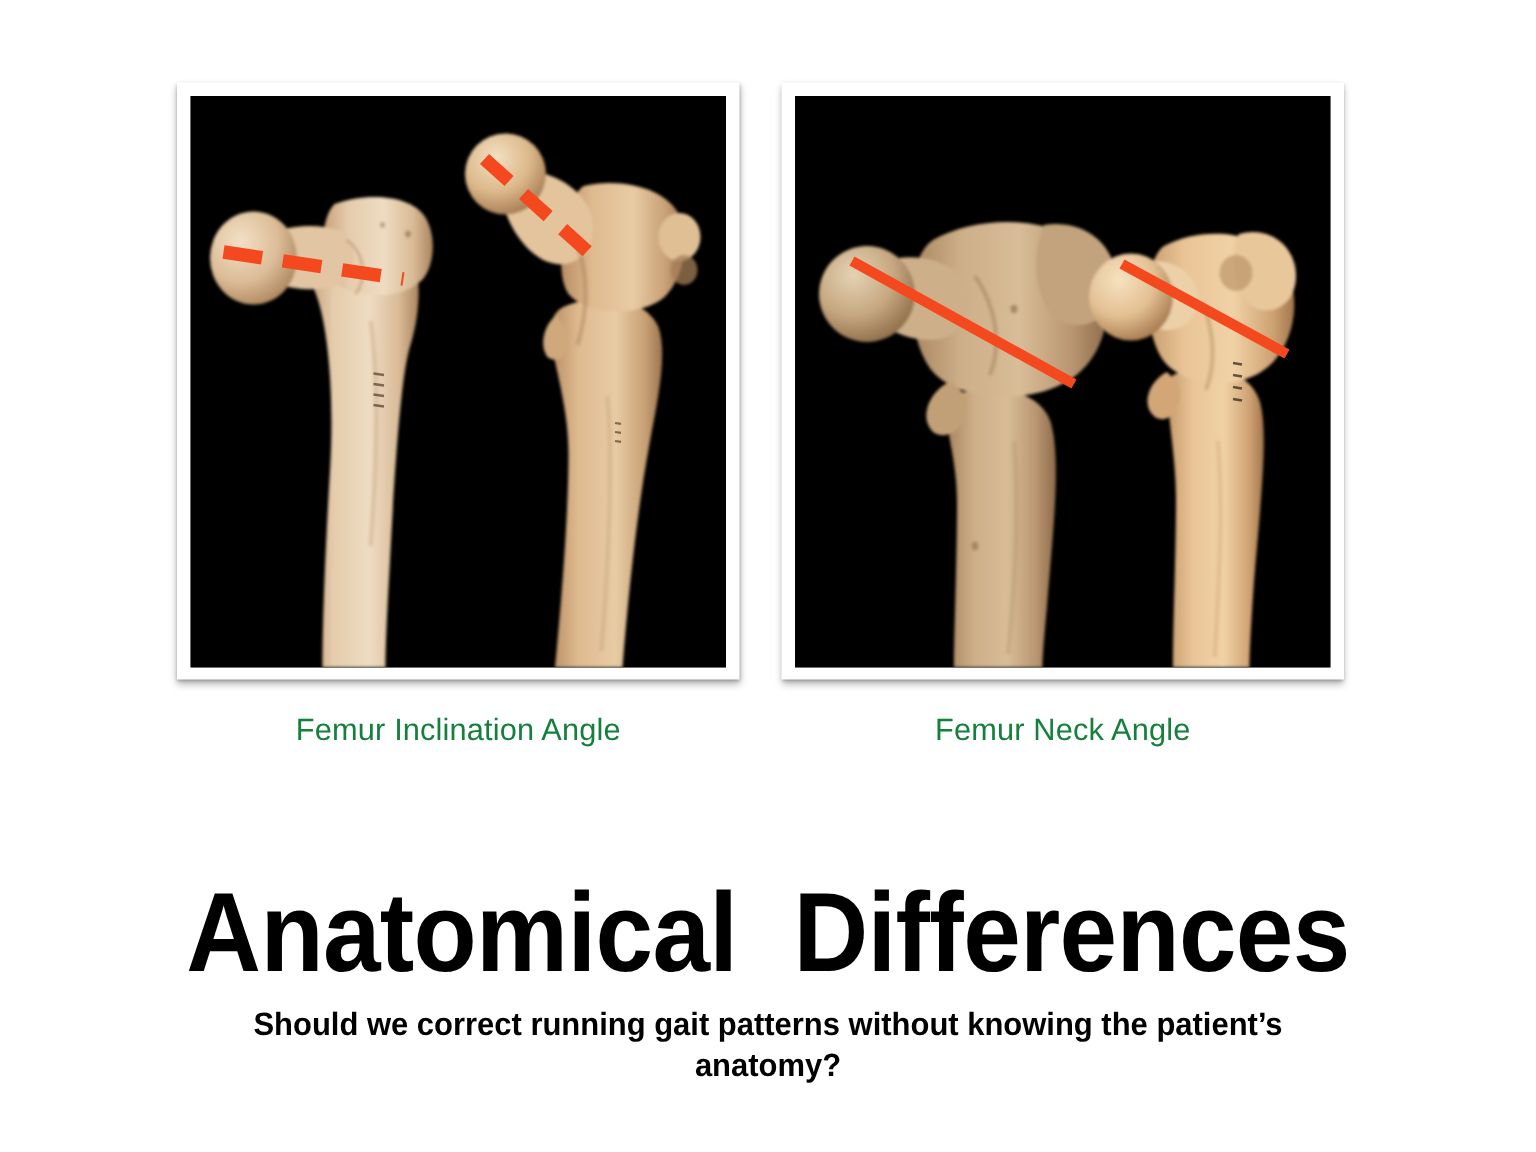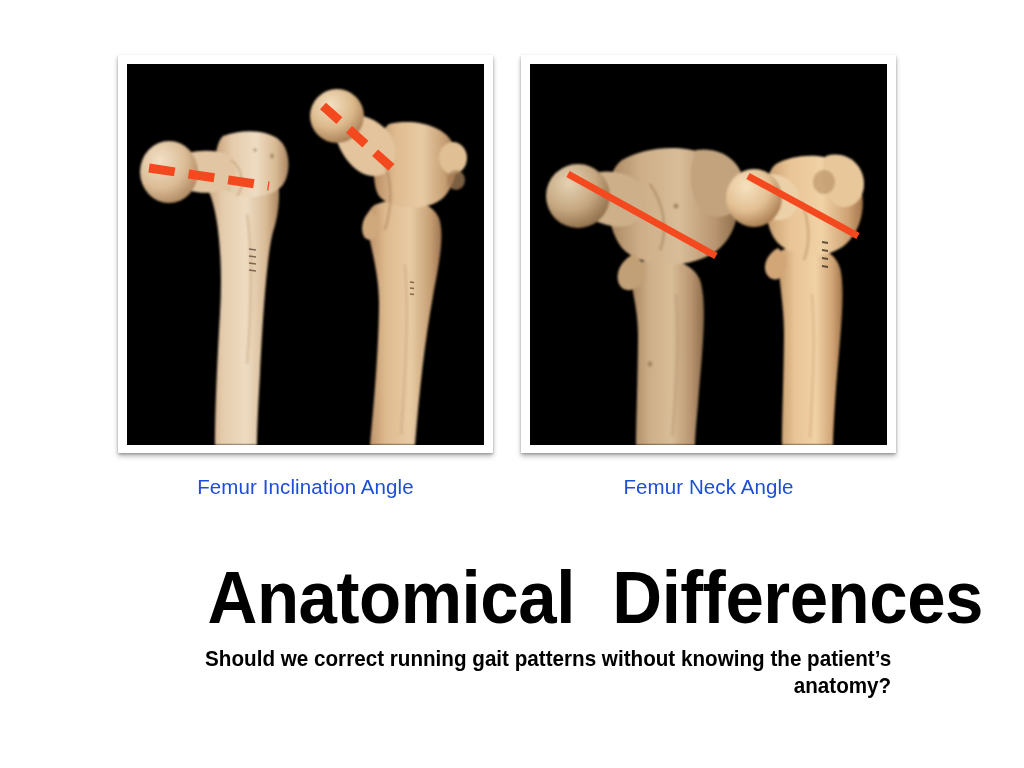--- a/index.html
+++ b/index.html
@@ -54,33 +54,33 @@
   .photo.wide { width: 357px; }
 
   .caption {
     position: absolute;
     top: 420px;
     width: 375px;
     text-align: center;
     font-family: "Liberation Sans", sans-serif;
     font-size: 20.5px;
     letter-spacing: 0.1px;
-    color: #1d4ed8;
+    color: #15803d;
   }
 
   
   .bone-svg { position: absolute; left: 0; top: 0; }
 
   
   .title-block {
     position: absolute;
     left: 0;
-    top: 556px;
+    top: 580px;
     width: 1024px;
-    text-align: right;
+    text-align: center;
   }
   .slide-title {
     font-family: "Liberation Sans Narrow", "Liberation Sans", sans-serif;
     font-weight: bold;
     font-size: 75px;
     line-height: 82px;
     letter-spacing: -0.5px;
     color: #000000;
     transform: scaleX(0.92);
     transform-origin: center;

